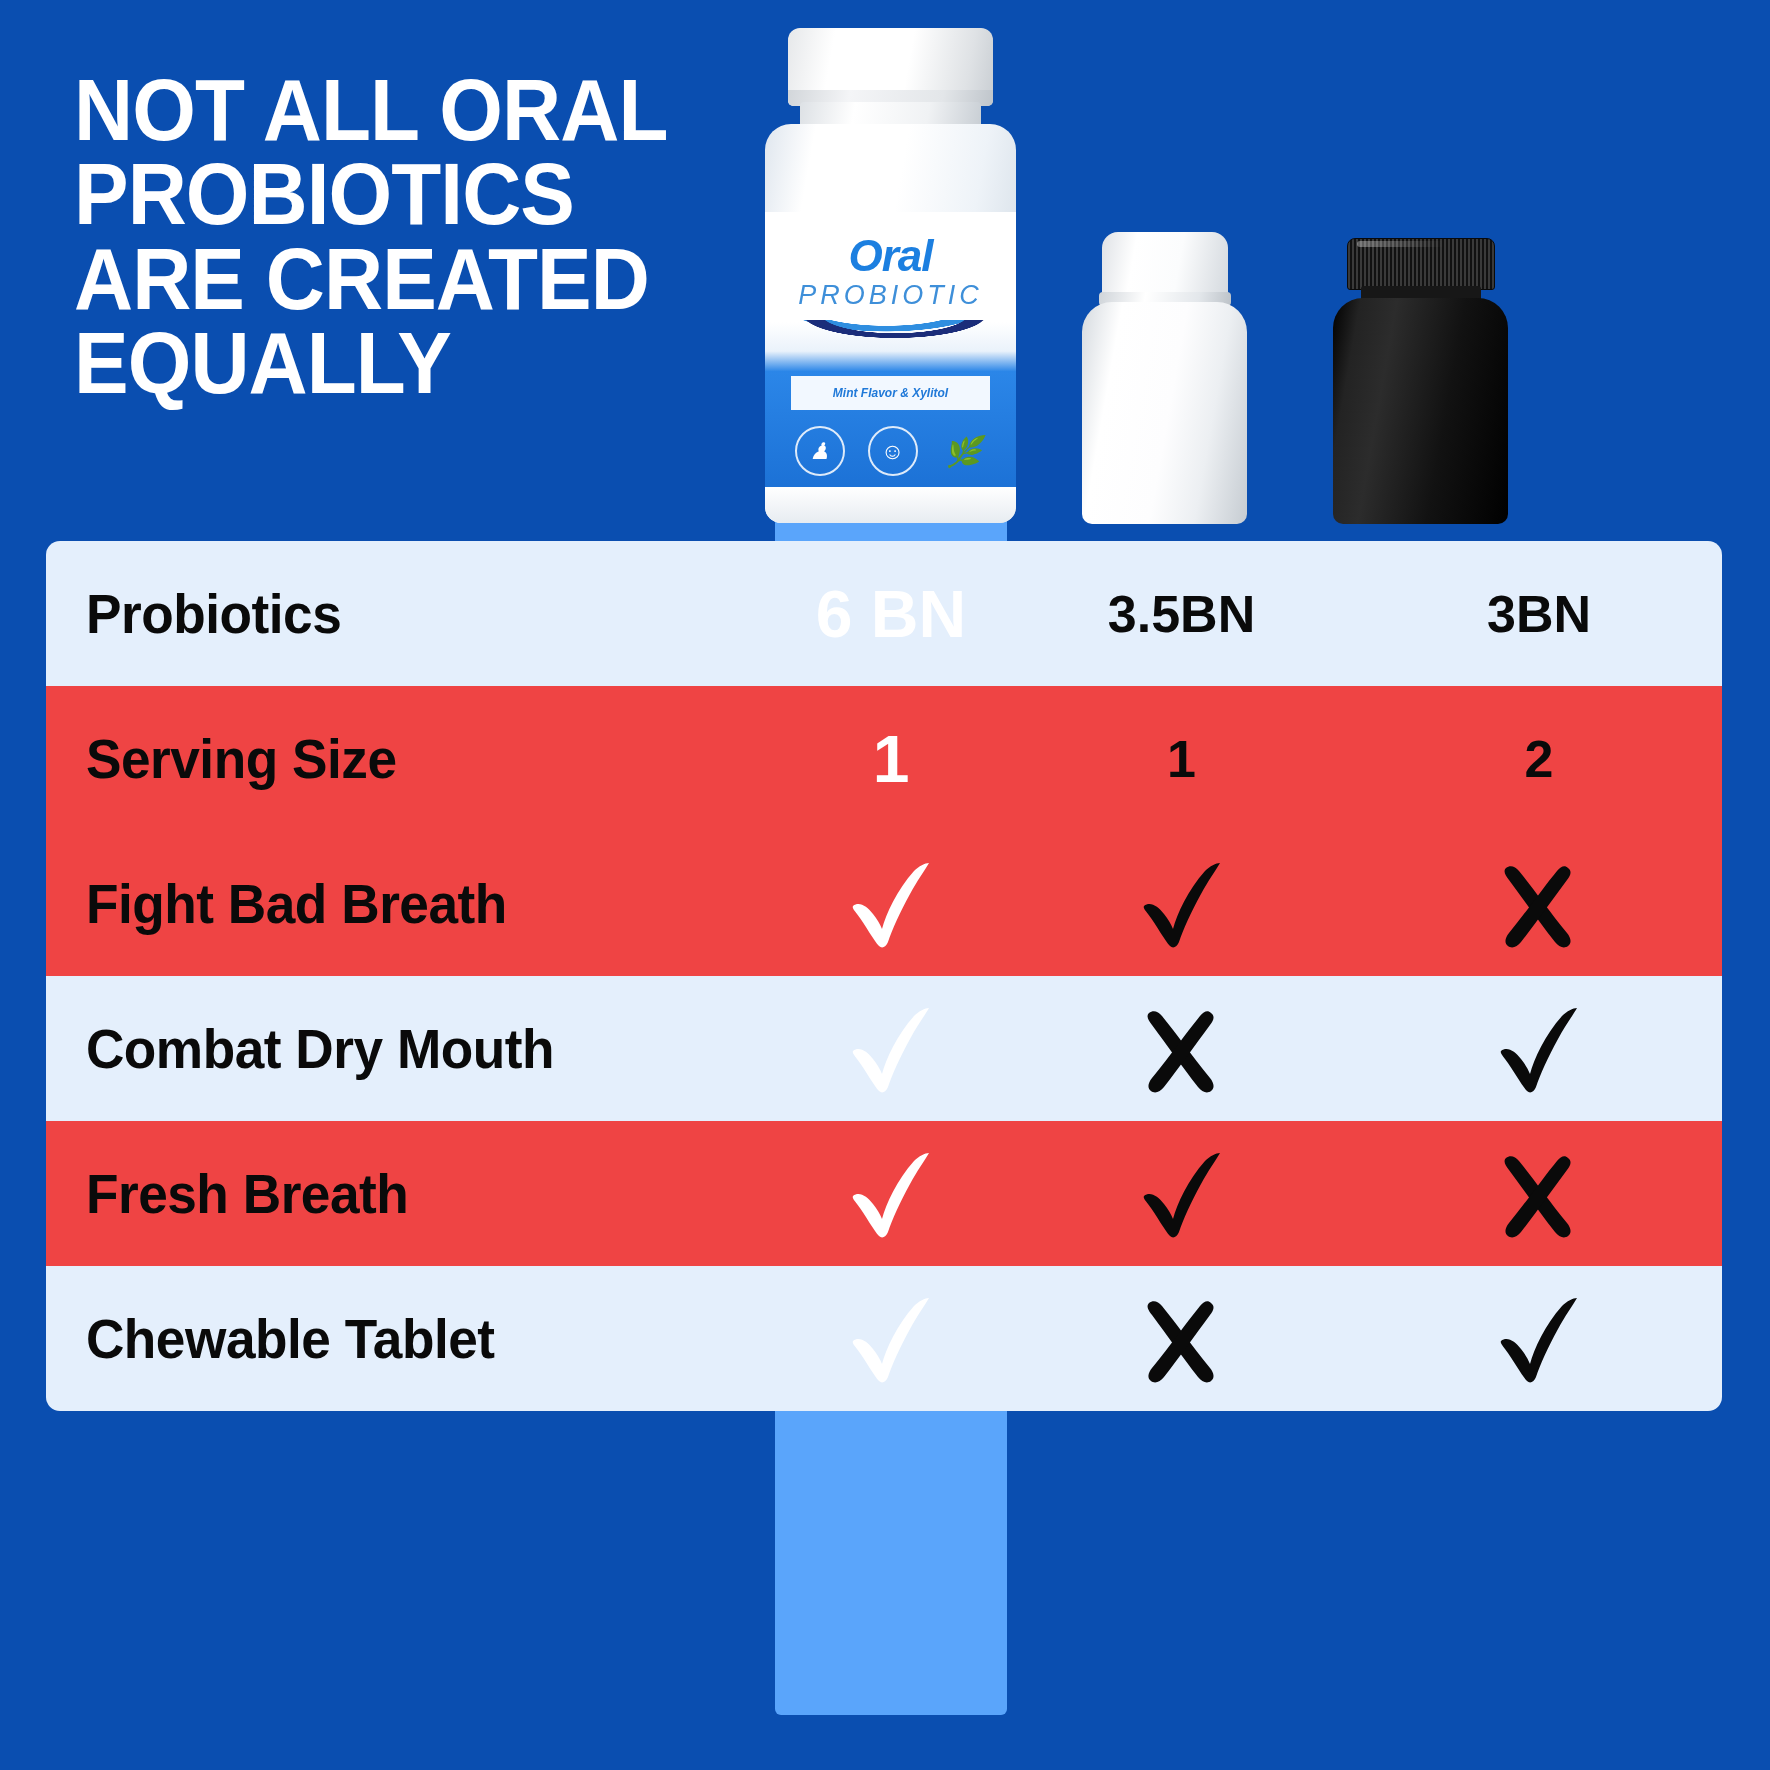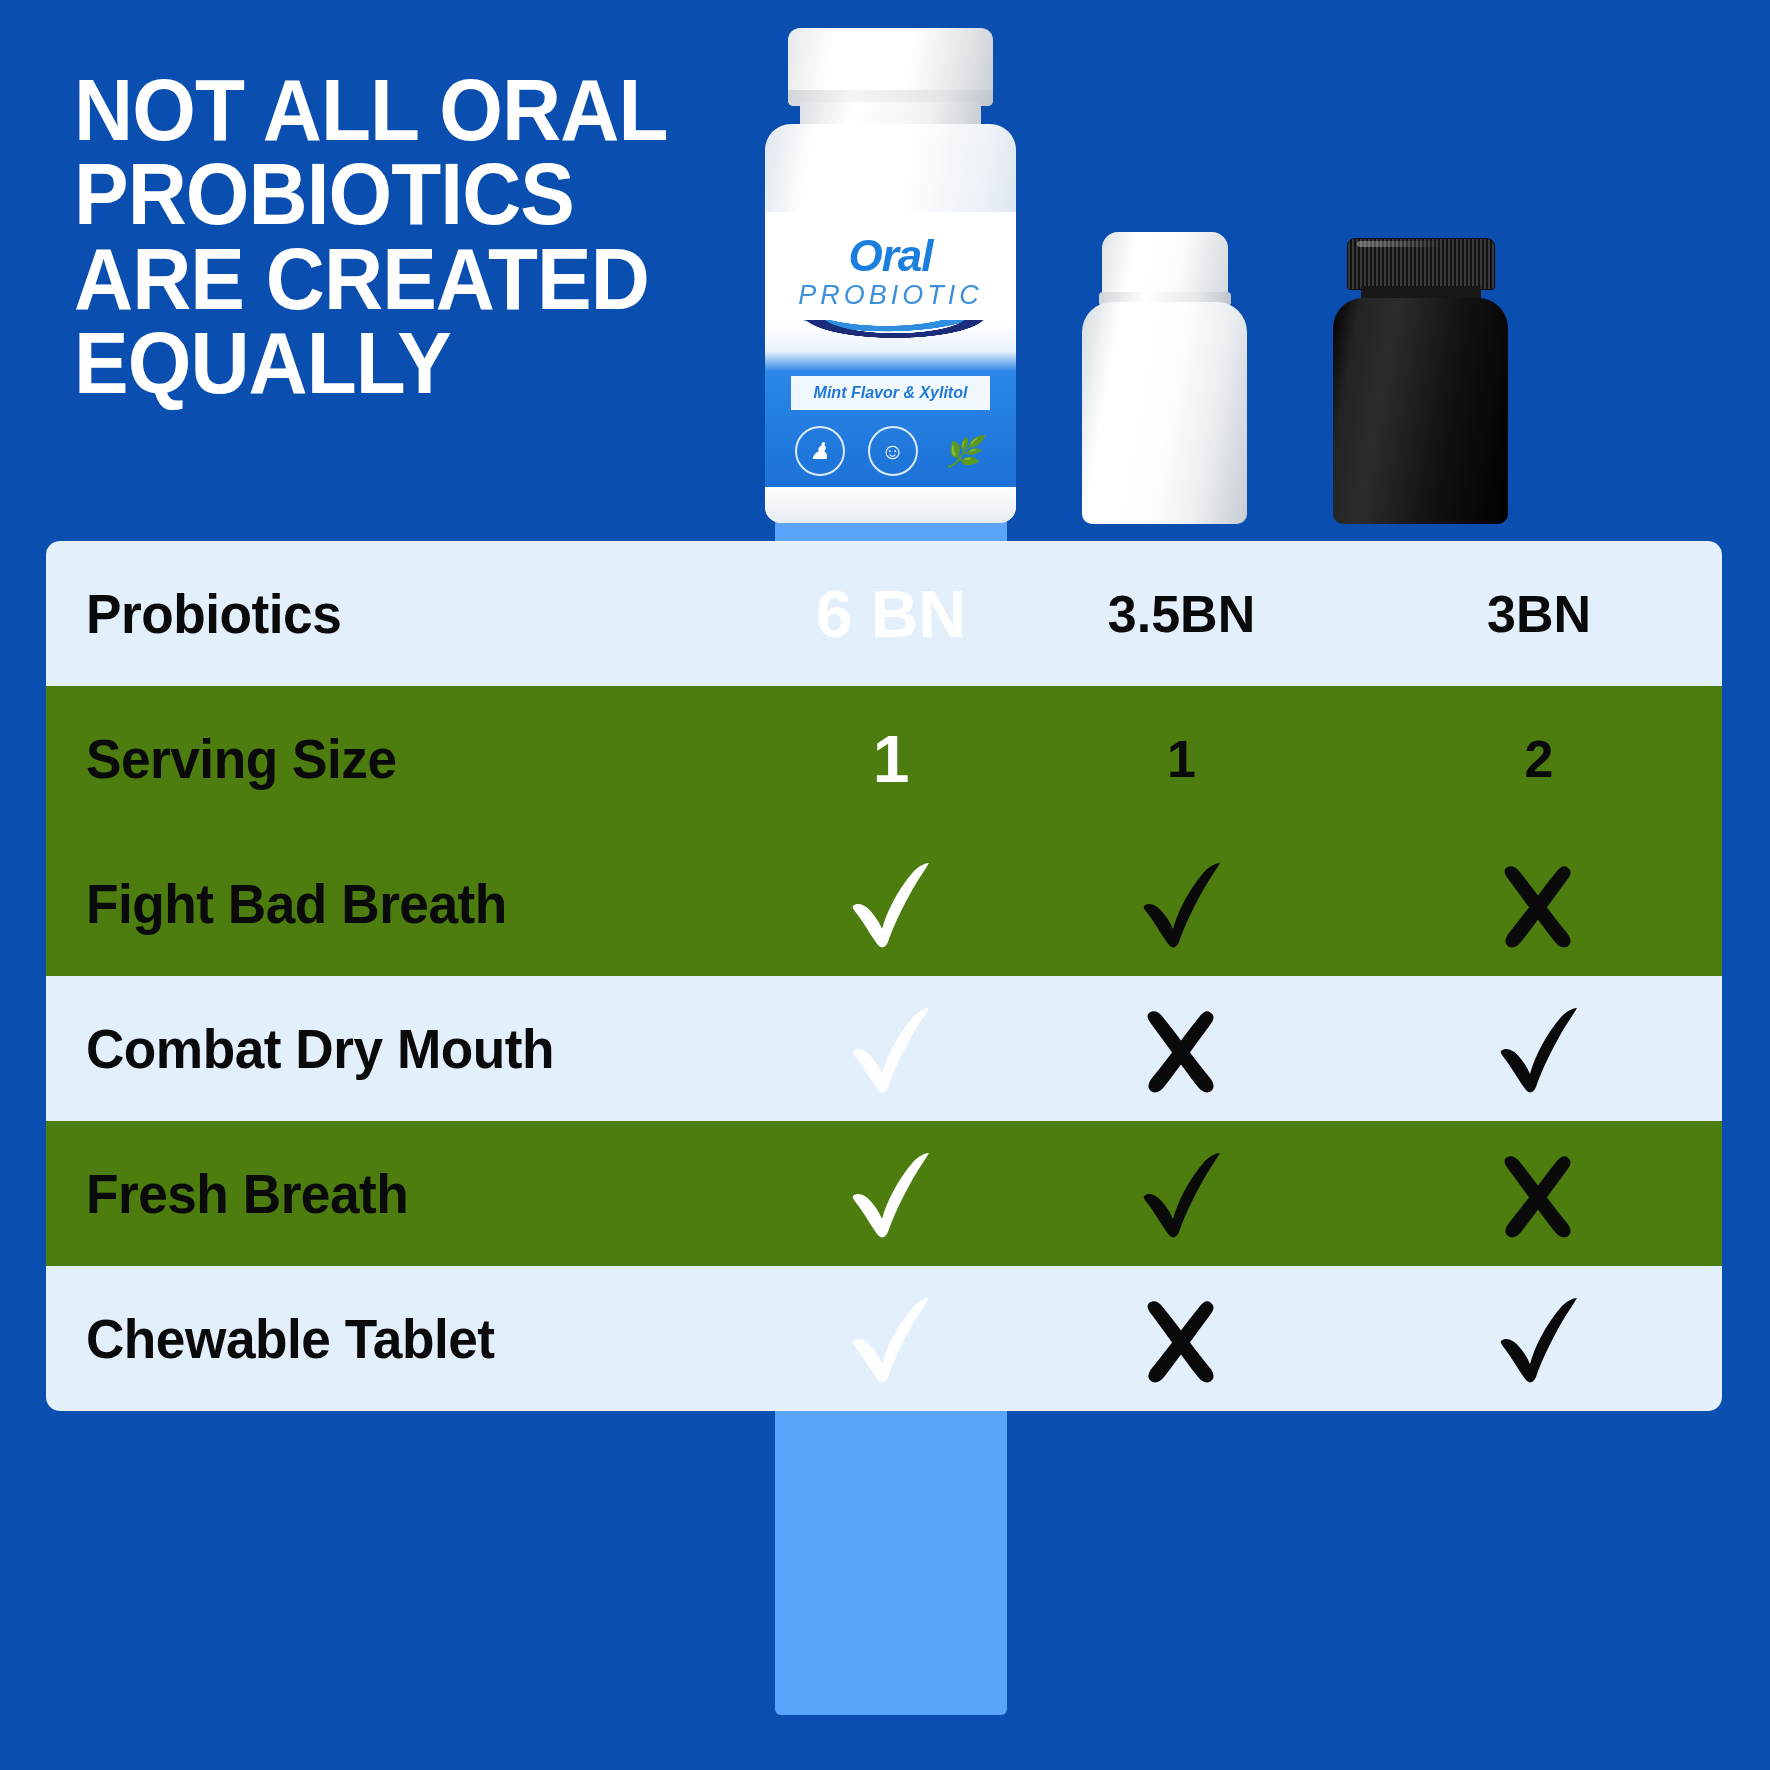--- a/index.html
+++ b/index.html
@@ -80,21 +80,21 @@
   }
   #bm-swoosh{
     position:absolute;left:18px;top:196px;width:215px;height:52px;
     background:
       radial-gradient(ellipse 130px 34px at 52% -6px, transparent 56%, #1b2d7a 57%, #1b2d7a 70%, transparent 71%),
       radial-gradient(ellipse 150px 40px at 48% -16px, transparent 54%, #2f8ee0 55%, #2f8ee0 68%, transparent 69%);
   }
   #bm-flavor{
     position:absolute;left:26px;top:252px;width:199px;height:34px;
     background:#f2f8ff;display:flex;align-items:center;justify-content:center;
-    color:#2079d8;font-weight:bold;font-size:16px;
+    color:#2079d8;font-weight:bold;font-size:12px;
   }
   #bm-icons{
     position:absolute;left:18px;top:296px;width:215px;height:62px;
     display:flex;justify-content:space-around;align-items:center;
   }
   .bm-ic{
     width:46px;height:46px;border-radius:50%;
     border:2px solid rgba(255,255,255,.85);
     display:flex;align-items:center;justify-content:center;
     font-size:23px;color:#fff;
@@ -163,21 +163,21 @@
     overflow:hidden;
     z-index:4;
   }
   .row{
     display:flex;
     align-items:center;
     height:145px;
     box-sizing:border-box;
   }
   .row.alt{background:#e4effc;}
-  .row.plain{background:#4d7c0f;justify-content:flex-end;}
+  .row.plain{background:#ef4444;justify-content:flex-end;}
   .cell-label{
     width:729px;
     padding-left:42px;
     box-sizing:border-box;
     color:#0a0a0a;
     font-weight:bold;
     font-size:56px;
     letter-spacing:-0.5px;
     transform:scaleX(0.95);
     transform-origin:left center;

